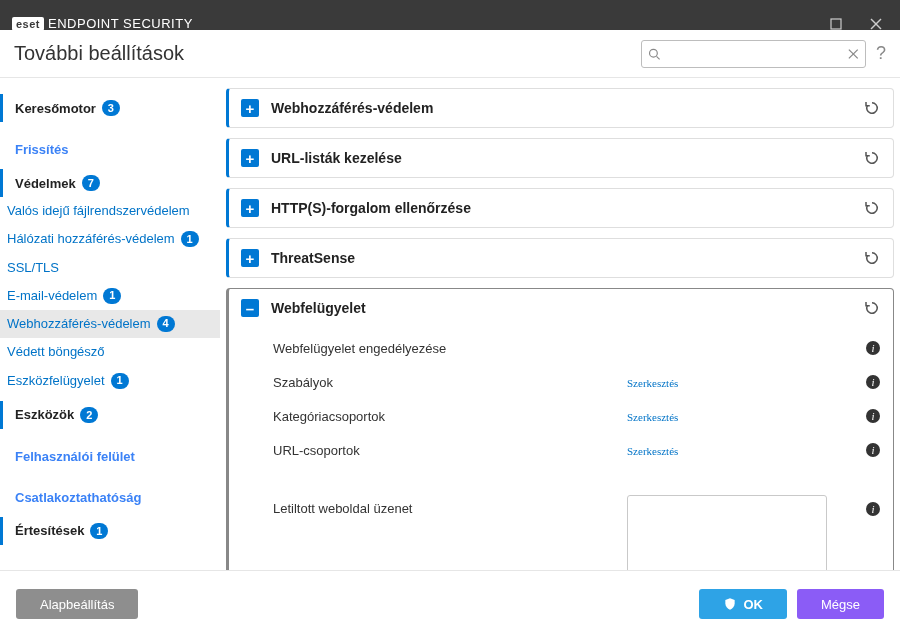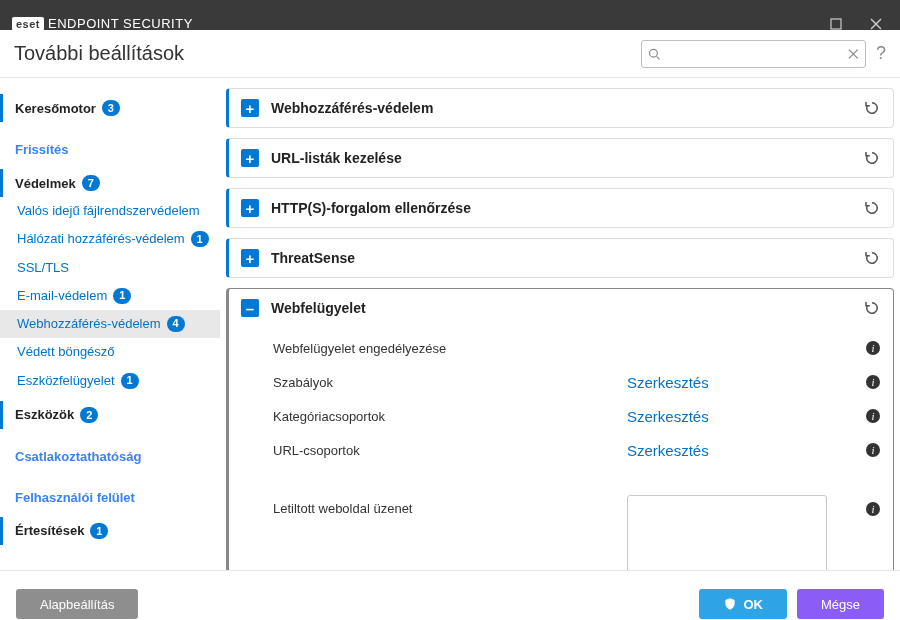--- a/index.html
+++ b/index.html
@@ -12,42 +12,42 @@
   .titlebar .wbtn svg { stroke:#ccc; }
   .header { height: 48px; display:flex; align-items:center; padding: 0 14px; border-bottom:1px solid #e6e6e6; }
   .header h1 { font-size: 20px; font-weight: 400; color:#333; }
   .header .search { margin-left:auto; width: 225px; height: 28px; border:1px solid #bdbdbd; border-radius:3px; display:flex; align-items:center; padding:0 6px; gap:6px; }
   .header .search input { border:0; outline:0; flex:1; font-size:13px; background:transparent; }
   .header .help { margin-left:10px; color:#888; font-size:18px; cursor:pointer; }
   .body { display:flex; height: calc(620px - 30px - 48px - 50px); }
   .sidebar { width: 220px; padding: 10px 0 10px 0; overflow-y:auto; }
   .side-group { border-left: 3px solid transparent; padding: 6px 10px 6px 12px; font-size:13px; color:#3b82f6; cursor:pointer; display:flex; align-items:center; gap:6px; }
   .side-group.major { font-weight:600; color:#222; border-left-color:#0078d4; margin-top:6px; }
-  .side-group.sub { color:#0073c7; padding-left:14px; font-size:13px; line-height:1.25; }
+  .side-group.sub { color:#0073c7; padding-left:4px; font-size:13px; line-height:1.25; }
   .side-group.sub.active { background:#e8e8e8; }
   .side-group.noind { border-left-color: transparent; font-weight:600; margin-top:14px;}
   .badge { display:inline-flex; min-width:18px; height:16px; border-radius:8px; background:#0078d4; color:#fff; font-size:11px; font-weight:700; align-items:center; justify-content:center; padding:0 5px; }
   .main { flex:1; padding: 10px 6px 10px 6px; overflow-y:auto; position:relative; }
   .main::-webkit-scrollbar { width:8px; }
   .main::-webkit-scrollbar-thumb { background:#c7c7c7; border-radius:4px; }
   .panel { border:1px solid #dedede; border-radius:4px; margin-bottom:10px; background:#fff; border-left:3px solid #0078d4; }
   .panel.open { border:1px solid #888; border-left:3px solid #888; }
   .panel-hd { display:flex; align-items:center; gap:12px; padding:10px 12px; cursor:pointer; }
   .panel-hd .ico { width:18px; height:18px; background:#0078d4; color:#fff; display:flex; align-items:center; justify-content:center; border-radius:2px; font-weight:700; font-size:15px; line-height:1; }
   .panel.open .panel-hd .ico { background:#0078d4; }
   .panel-hd .ttl { font-weight:600; font-size:14px; color:#222; }
   .panel-hd .revert { margin-left:auto; color:#555; cursor:pointer; }
   .panel-body { padding: 4px 12px 14px 44px; }
   .row { display:flex; align-items:center; min-height:34px; gap:24px; }
   .row .label { width: 330px; color:#333; font-size:13px; }
   .row .ctrl { flex:0 0 160px; }
   .row .info { margin-left:auto; color:#222; cursor:pointer; }
   .toggle { width:36px; height:18px; background:#0078d4; border-radius:10px; position:relative; cursor:pointer; }
   .toggle::after { content:""; position:absolute; right:2px; top:2px; width:14px; height:14px; background:#fff; border-radius:50%; }
-  .link { color:#0073c7; cursor:pointer; font-size:15px; }
+  .link { color:#0073c7; cursor:pointer; font-size:11px;font-family:Liberation Serif, serif; }
   .textarea { width: 200px; height: 80px; border:1px solid #c9c9c9; border-radius:3px; resize:none; font-family:inherit; font-size:13px; padding:4px; }
   .footer { height:67px; border-top:1px solid #e6e6e6; display:flex; align-items:center; padding:0 16px; gap:10px; background:#fff; }
   .btn { height:30px; padding:0 24px; border-radius:3px; border:0; cursor:pointer; font-size:13px; color:#fff; display:inline-flex; align-items:center; gap:6px; }
   .btn.gray { background:#8e8e8e; }
   .btn.blue { background:#2ea3e6; font-weight:600; }
   .btn.darkgray { background:#8b5cf6; font-weight:400; }
   .footer .spacer { flex:1; }
   svg { display:block; }
 </style>
 </head>
@@ -125,24 +125,24 @@
     </div>
     <div class="side-group sub">
       <span>Eszközfelügyelet</span>
       <span class="badge">1</span>
     </div>
     <div class="side-group major">
       <span>Eszközök</span>
       <span class="badge">2</span>
     </div>
     <div class="side-group noind">
+      <span>Felhasználói felület</span>
+    </div>
+    <div class="side-group noind">
       <span>Csatlakoztathatóság</span>
-    </div>
-    <div class="side-group noind">
-      <span>Felhasználói felület</span>
     </div>
     <div class="side-group major">
       <span>Értesítések</span>
       <span class="badge">1</span>
     </div>
   </div>
 
   <div class="main">
 
     <div class="panel">

